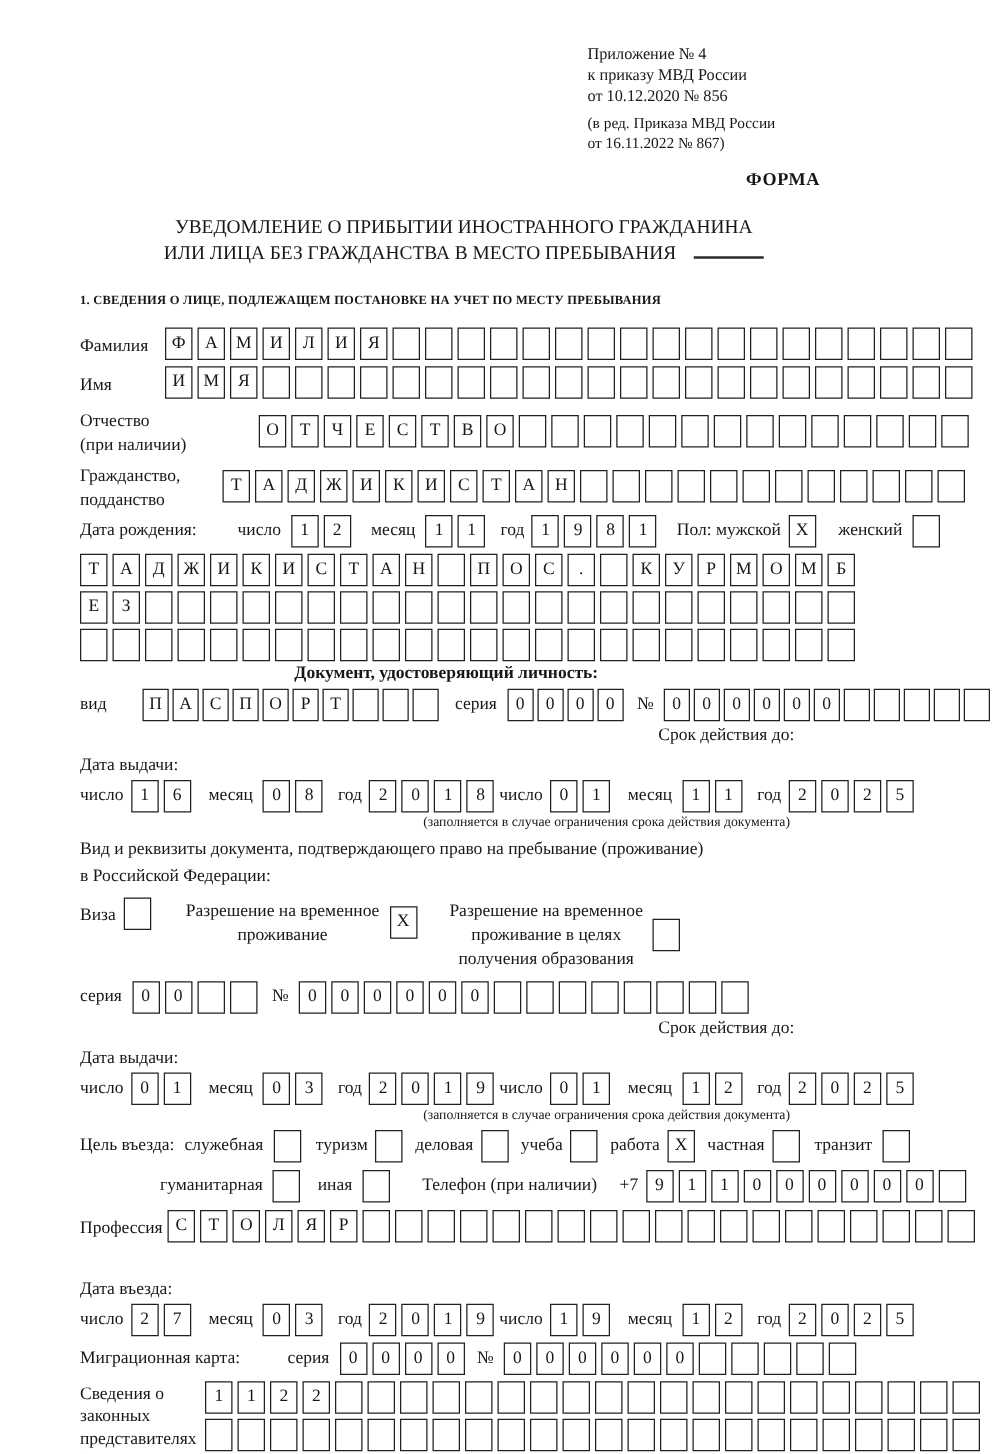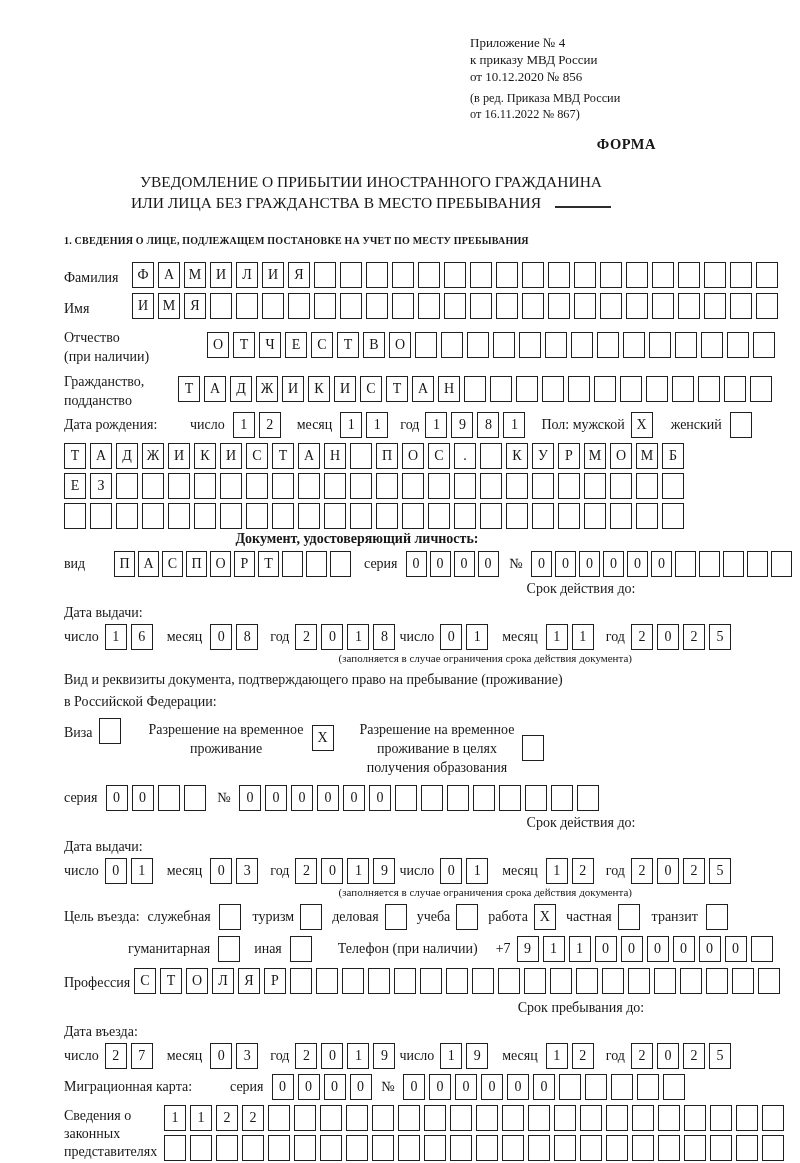--- a/index.html
+++ b/index.html
@@ -595,21 +595,20 @@
         <span class="cell"></span>
         <span class="cell"></span>
         <span class="cell"></span>
         <span class="cell"></span>
         <span class="cell"></span>
       </div>
   </div>
 
   <div class="caprow">
     <div class="cap-left">Дата въезда:</div>
-    <div class="cap-right">Срок пребывания до:</div>
   </div>
   <div class="dpair" style="margin-bottom:5px">
     <div class="d-left">
       <span class="il mr6">число</span>
       <div class="cells">
           <span class="cell">2</span>
           <span class="cell">7</span>
         </div>
       <span class="il ml10 mr8">месяц</span>
       <div class="cells">

